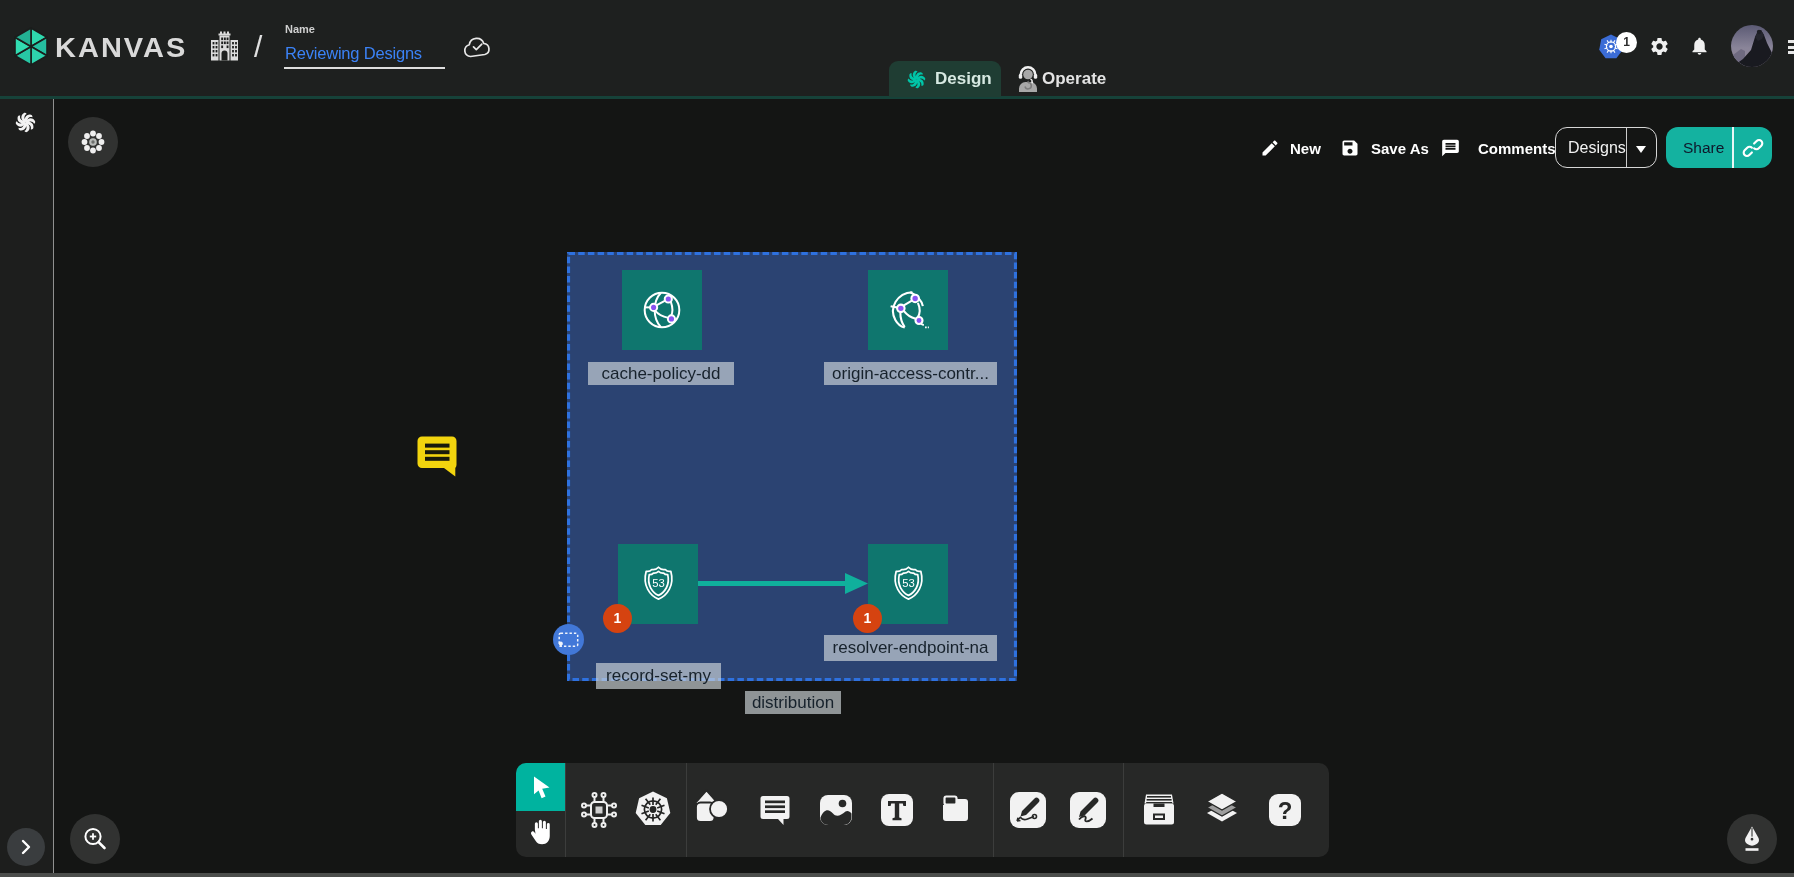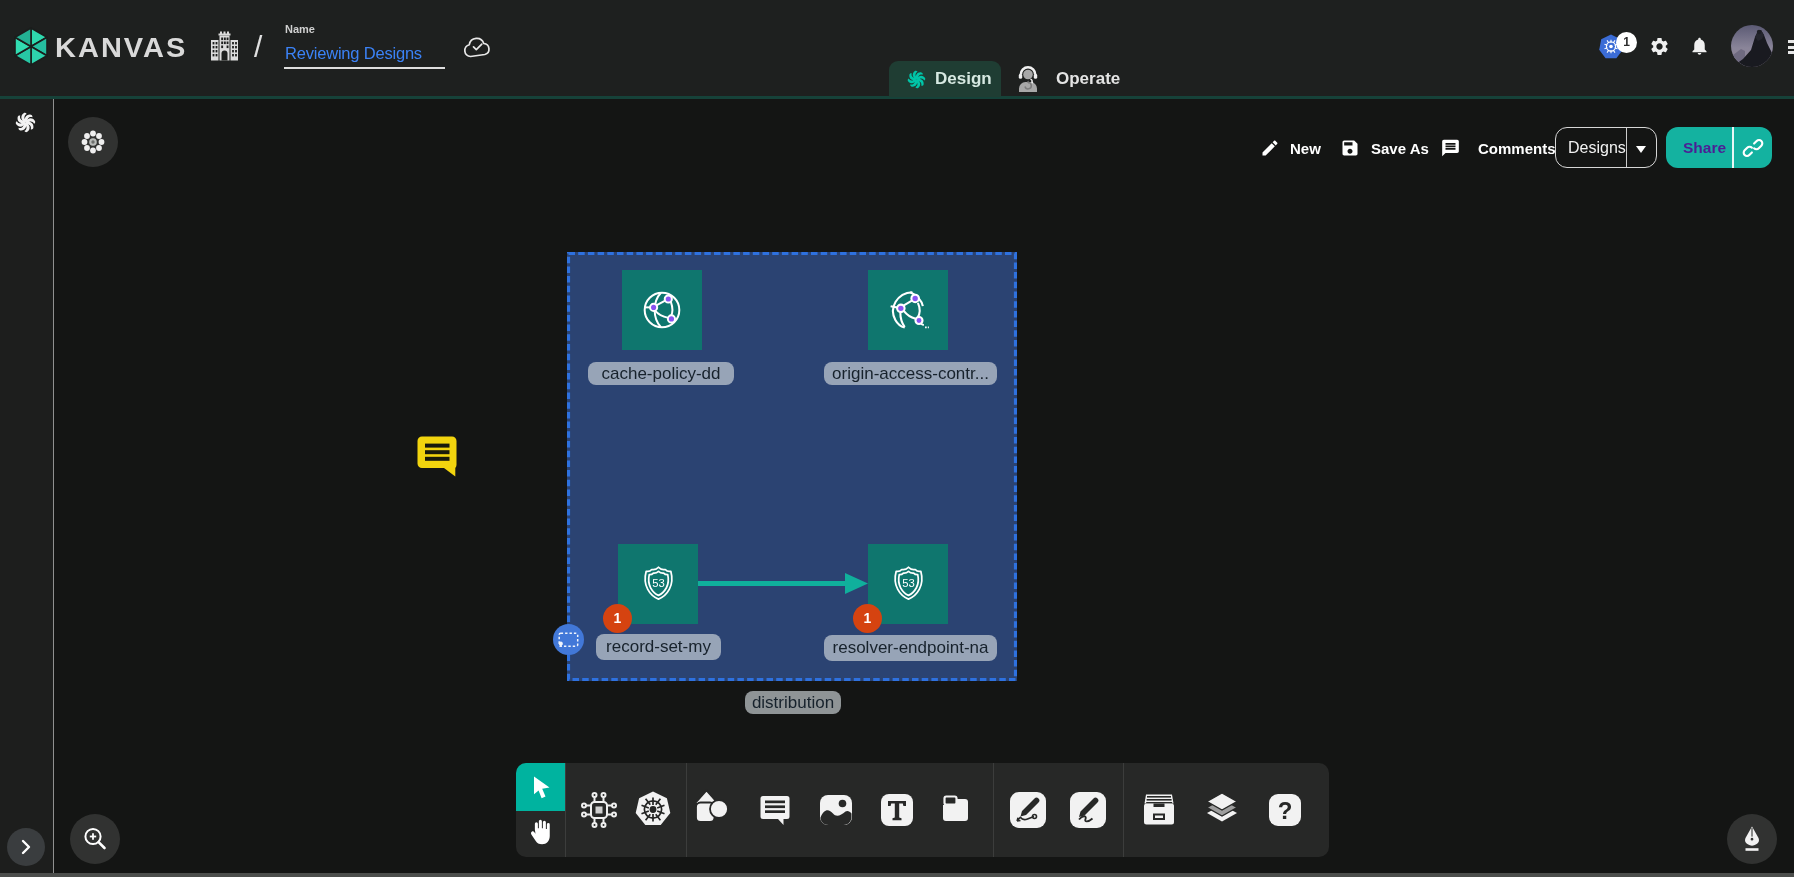--- a/index.html
+++ b/index.html
@@ -13,21 +13,21 @@
     background:#1e201f; border-bottom:3px solid #164239;padding-left:17px; }
   #brandtext { position:absolute; left:55px; top:31px; font-size:29px; font-weight:700;
     color:#d9d9d9; letter-spacing:2px; transform:scaleY(0.98); }
   #namelabel { position:absolute; left:285px; top:23px; font-size:11px; font-weight:700; color:#cfcfcf; }
   #nameval { position:absolute; left:285px; top:44px; font-size:16.5px; color:#3b82f6; letter-spacing:-0.2px; }
   #nameline { position:absolute; left:284px; top:67px; width:161px; height:2px; background:#dedede; }
   .tab { position:absolute; top:61px; height:36px; display:flex; align-items:center;font-weight:bold; }
   #tab-design { left:889px; width:112px; background:#1f3d33; border-radius:9px 9px 0 0; }
   #tab-design span { color:#d7e9e2; font-size:17px; margin-left:9px; }
   #tab-operate { left:1010px; width:112px; }
-  #tab-operate span { color:#e4e4e4; font-size:17px; margin-left:17px; }
+  #tab-operate span { color:#e4e4e4; font-size:17px; margin-left:3px; }
   #avatar { position:absolute; left:1731px; top:25px; width:42px; height:42px; border-radius:50%; overflow:hidden; }
   #kbadge { position:absolute; left:1616px; top:32px; width:21px; height:21px; border-radius:50%;
     background:#fff; color:#2c2c2c; font-size:12px; font-weight:700; text-align:center; line-height:21px; }
   #burger { position:absolute; left:1788px; top:38px; }
   #burger div { width:12px; height:3px; background:#e8e8e8; margin-bottom:2.6px; }
 
   
   #sidebar { position:absolute; left:0; top:99px; width:54px; height:778px; background:#1d1e1d;
     border-right:1px solid #909090; }
   #chevbtn { position:absolute; left:7px; top:828px; width:38px; height:38px; border-radius:50%;
@@ -46,30 +46,30 @@
   #row-save     { position:absolute; left:1340px; top:138px; display:flex; align-items:center; gap:11px; }
   #row-comments { position:absolute; left:1440px; top:138px; display:flex; align-items:center; gap:17px; }
   #btn-actions { position:absolute; left:1555px; top:127px; width:102px; height:41px;
     border:1.5px solid #d6d6d6; border-radius:12px; color:#f2f2f2; font-size:16px; }
   #btn-actions .txt { position:absolute; left:12px; top:11px; }
   #btn-actions .sep { position:absolute; left:70px; top:0; width:1px; height:100%; background:#cccccc; }
   #btn-actions .car { position:absolute; left:80px; top:17.5px; width:0; height:0;
     border-left:5.5px solid transparent; border-right:5.5px solid transparent; border-top:7px solid #fff; }
   #btn-share { position:absolute; left:1666px; top:127px; width:106px; height:41px;
     background:#14b2a0; border-radius:12px; }
-  #btn-share .txt { position:absolute; left:17px; top:12px; color:#4c1d95; font-size:15.5px; font-weight:700; }
+  #btn-share .txt { position:absolute; left:17px; top:12px; color:#0f172a; font-size:15.5px; font-weight:400; }
   #btn-share .sep { position:absolute; left:66px; top:0; width:1.5px; height:100%; background:#e8f7f5; }
 
   
   #group { position:absolute; left:567px; top:252px; width:450px; height:429px;
     background:#2b4372; }
   .node { position:absolute; width:80px; height:80px; background:#0f766e;
     display:flex; align-items:center; justify-content:center; }
   .chip { position:absolute; background:rgba(208,214,219,0.66); color:#17222c;
-    border-radius:8px; font-size:17px; text-align:center; white-space:nowrap; }
+    border-radius:0; font-size:17px; text-align:center; white-space:nowrap; }
   .badge { position:absolute; width:29px; height:29px; border-radius:50%; background:#d54310;
     color:#fff; font-size:14px; font-weight:700; text-align:center; line-height:29px; }
   #bluecirc { position:absolute; left:553px; top:624px; width:31px; height:31px; border-radius:50%;
     background:#4278d8; display:flex; align-items:center; justify-content:center; }
 
   
   #toolbar { position:absolute; left:516px; top:763px; width:813px; height:94px;
     background:#272827; border-radius:10px; }
   #selTool { position:absolute; left:0; top:0; width:49px; height:48px; background:#00b39f;
     border-radius:10px 0 0 0; display:flex; align-items:center; justify-content:center; }
@@ -370,21 +370,21 @@
     </svg>
   </div>
 
   <svg class="abs" style="left:695px; top:570px;" width="178" height="27" viewBox="0 0 178 27">
     <line x1="3" y1="13.5" x2="153" y2="13.5" stroke="#10b09c" stroke-width="5"></line>
     <polygon points="150,3 173,13.5 150,24" fill="#10b09c"></polygon>
   </svg>
 
   <div class="chip" style="left:588px; top:362px; width:146px; height:23px; line-height:23px;">cache-policy-dd</div>
   <div class="chip" style="left:824px; top:362px; width:173px; height:23px; line-height:23px;">origin-access-contr...</div>
-  <div class="chip" style="left:596px; top:634px; width:125px; height:26px; line-height:26px;">record-set-my</div>
+  <div class="chip" style="left:596px; top:663px; width:125px; height:26px; line-height:26px;">record-set-my</div>
   <div class="chip" style="left:824px; top:635px; width:173px; height:26px; line-height:26px;">resolver-endpoint-na</div>
   <div class="chip" style="left:745px; top:691px; width:96px; height:23px; line-height:23px;">distribution</div>
 
   <div class="badge" style="left:603px; top:604px;">1</div>
   <div class="badge" style="left:853px; top:604px;">1</div>
   <div id="bluecirc">
     <svg width="21" height="16" viewBox="0 0 21 16">
       <rect x="1.2" y="1.2" width="18.5" height="13" rx="1.5" fill="none" stroke="#f0f4fc" stroke-width="1.5" stroke-dasharray="2.4 2"></rect>
       <circle cx="2.8" cy="11.5" r="2" fill="#f0f4fc"></circle>
       <path d="M2.8 14.8 l1.9 -2.6 h-3.8 z" fill="#f0f4fc"></path>

